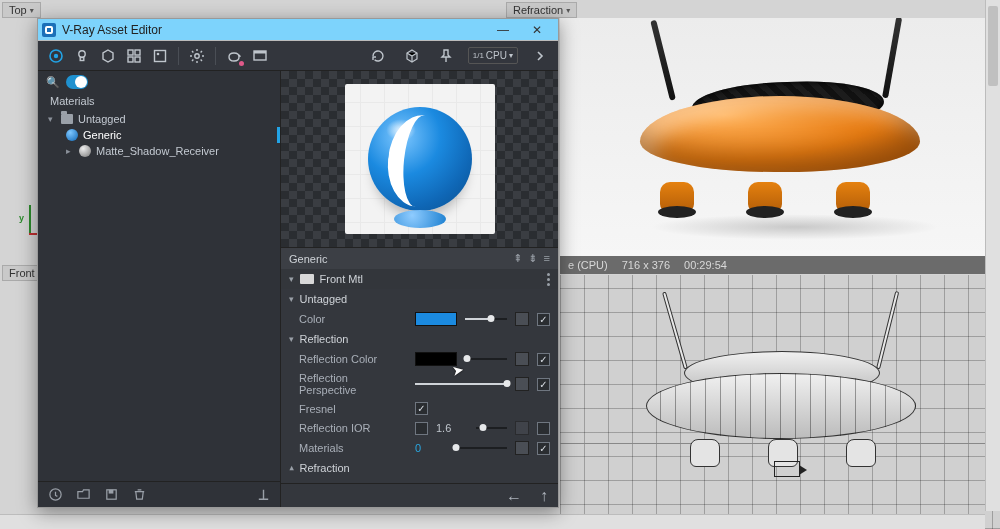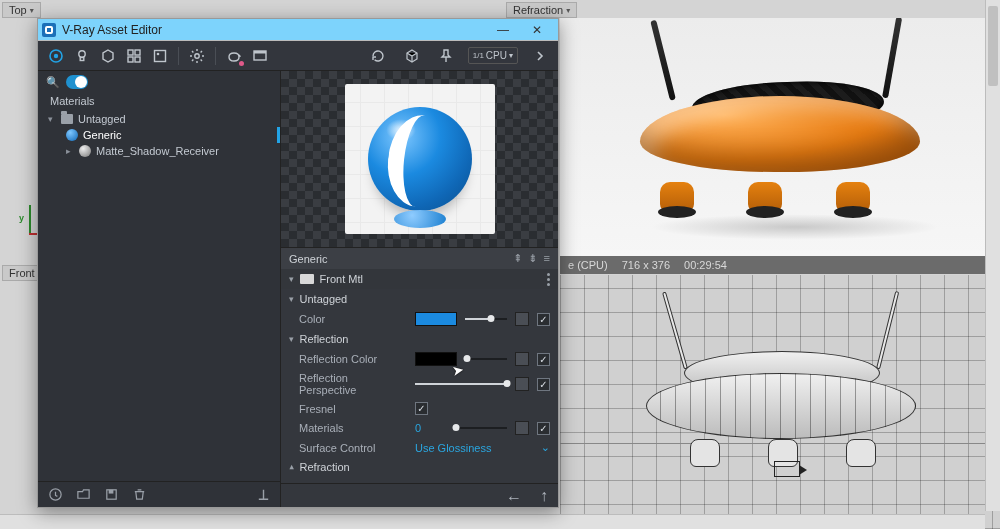--- a/index.html
+++ b/index.html
@@ -427,35 +427,41 @@
               <div class="fill" style="width:100%"></div>
               <div class="knob" style="left:100%"></div>
             </div>
           <div class="mapbtn"></div>
           <div class="chk">✓</div>
         </div>
         <div class="row">
           <span class="lbl">Fresnel</span>
           <div class="chk">✓</div>
         </div>
+        <div class="row disabled">
+          <span class="lbl">Reflection IOR</span>
+          <div class="chk"></div>
+          <span class="val-txt">1.6</span>
+          <div class="slider">
+              <div class="track"></div>
+              <div class="knob" style="left:22%"></div>
+            </div>
+          <div class="mapbtn"></div>
+          <div class="chk"></div>
+        </div>
         <div class="row">
           <span class="lbl">Materials</span>
           <span class="val-txt" style="color:#2aa6e0">0</span>
           <div class="slider">
               <div class="track"></div>
               <div class="knob" style="left:2%"></div>
             </div>
           <div class="mapbtn"></div>
           <div class="chk">✓</div>
         </div>
-        <div class="row">
-          <span class="lbl">Surface Control</span>
-          <span class="val-link">Use Glossiness</span>
-          <span class="chev" style="margin-left:auto;color:#2aa6e0">⌄</span>
-        </div>
 
         <div class="group-hdr collapsed">
             <span class="caret">▸</span>
             <span>Refraction</span>
           </div>
 
       </div>
 
       <div class="right-footer">
         <span>←</span>

